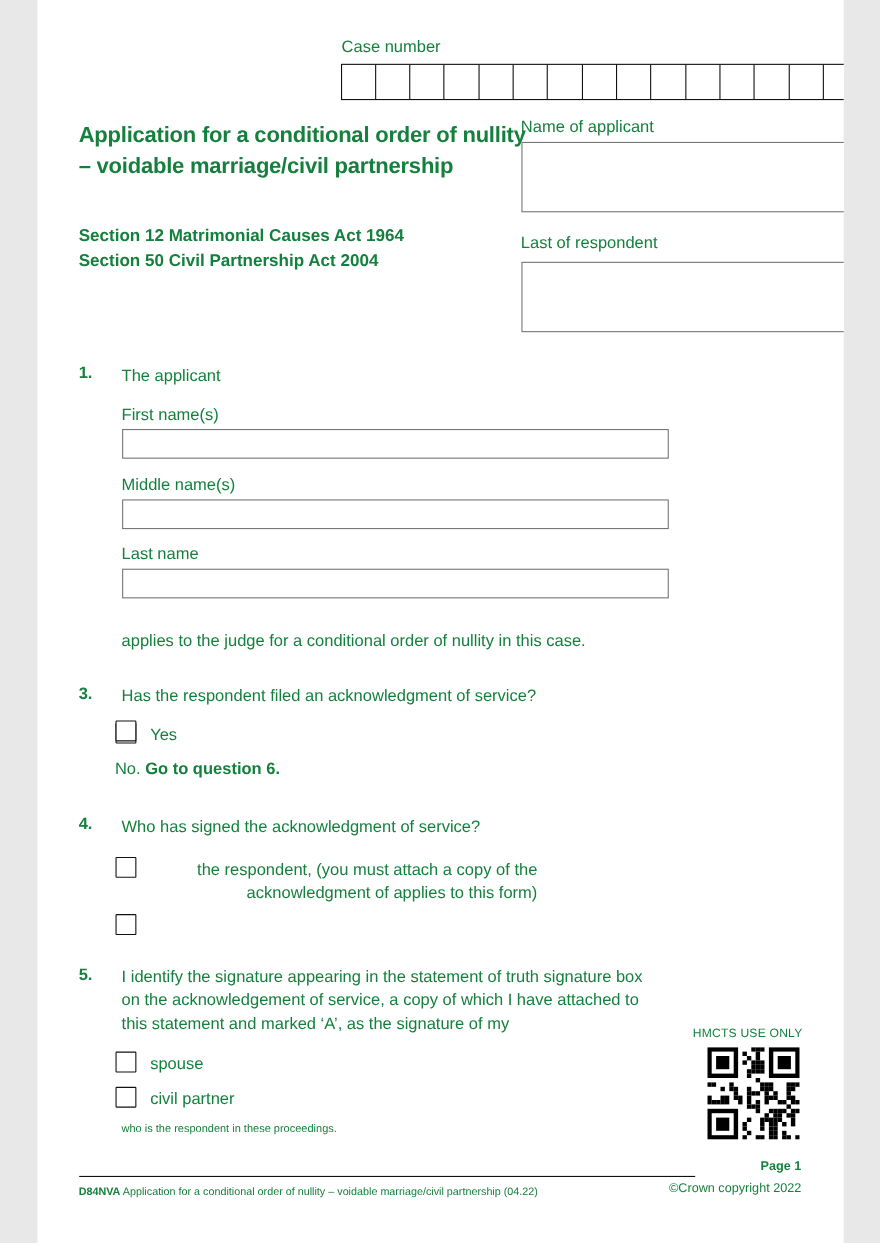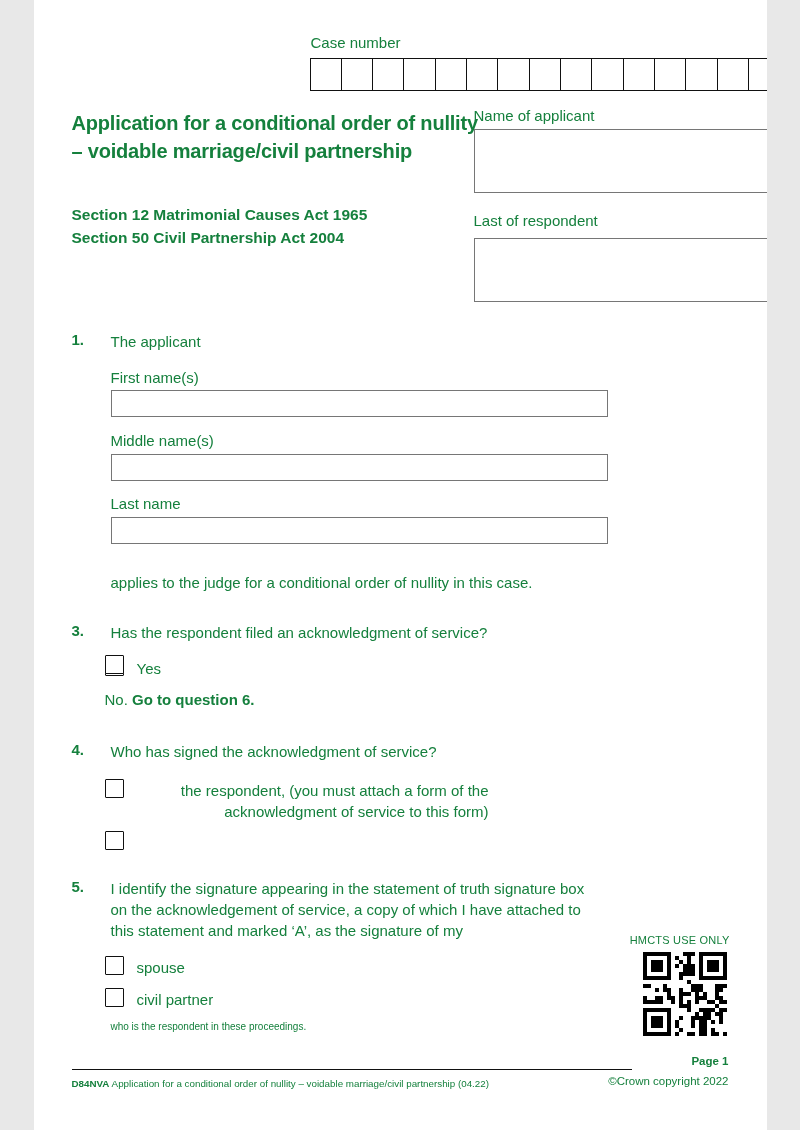--- a/index.html
+++ b/index.html
@@ -112,21 +112,21 @@
       <div class="case-cell"></div>
       <div class="case-cell"></div>
       <div class="case-cell"></div>
       <div class="case-cell"></div>
       <div class="case-cell"></div>
       <div class="case-cell"></div>
     </div>
 
   <h1 class="abs form-title">Application for a conditional order of nullity – voidable marriage/civil partnership</h1>
   <div class="abs form-subtitle">
-    <div>Section 12 Matrimonial Causes Act 1965</div>
+    <div>Section 12 Matrimonial Causes Act 1964</div>
     <div>Section 50 Civil Partnership Act 2004</div>
   </div>
 
   <div class="abs field-label applicant-label">Name of applicant</div>
   <div class="abs applicant-box"></div>
   <div class="abs field-label respondent-label">Last of respondent</div>
   <div class="abs respondent-box"></div>
 
   <div class="abs q-number q1-number">1.</div>
   <div class="abs q-text q1-text">The applicant</div>
@@ -152,21 +152,21 @@
   <div class="abs check-row no-row">
     <span class="checkbox"></span>
     <span class="check-label"><span>No. </span><b>Go to question 6.</b></span>
   </div>
 
   <div class="abs q-number q4-number">4.</div>
   <div class="abs q-text q4-text">Who has signed the acknowledgment of service?</div>
 
   <div class="abs check-row resp-row">
     <span class="checkbox"></span>
-    <span class="check-label">the respondent, (you must attach a form of the acknowledgment of service to this form)</span>
+    <span class="check-label">the respondent, (you must attach a copy of the acknowledgment of applies to this form)</span>
   </div>
   <div class="abs check-row legal-row">
     <span class="checkbox"></span>
   </div>
 
   <div class="abs q-number q5-number">5.</div>
   <div class="abs q-text q5-text">I identify the signature appearing in the statement of truth signature box on the acknowledgement of service, a copy of which I have attached to this statement and marked ‘A’, as the signature of my</div>
 
   <div class="abs check-row spouse-row">
     <span class="checkbox"></span>

